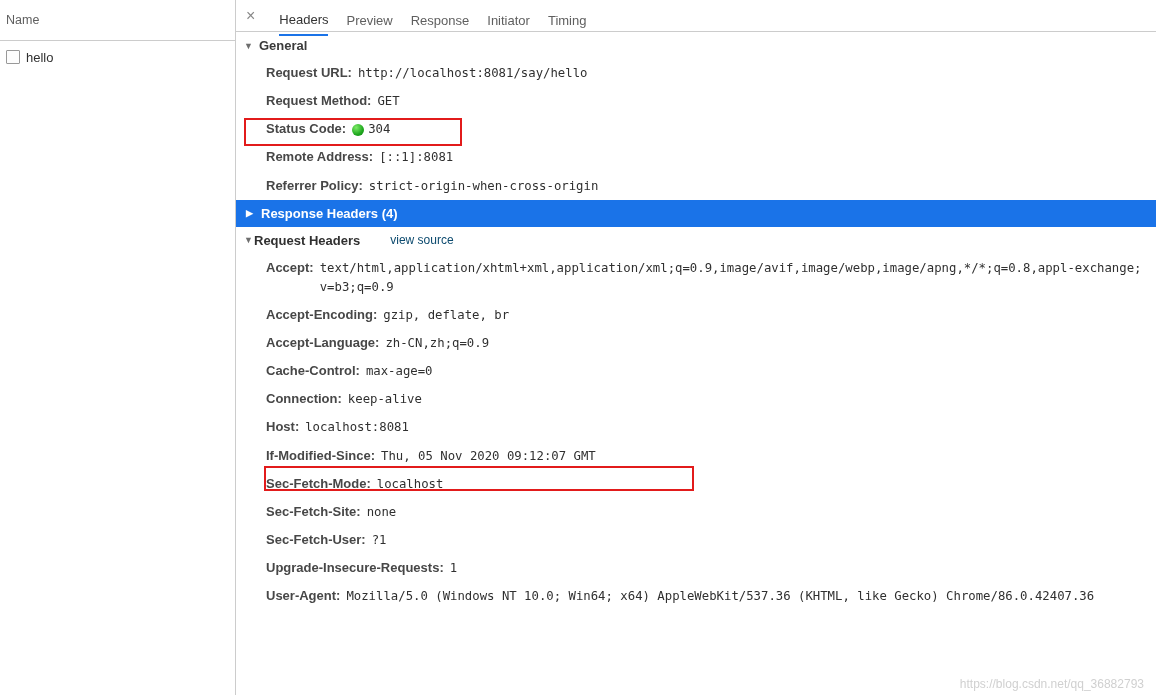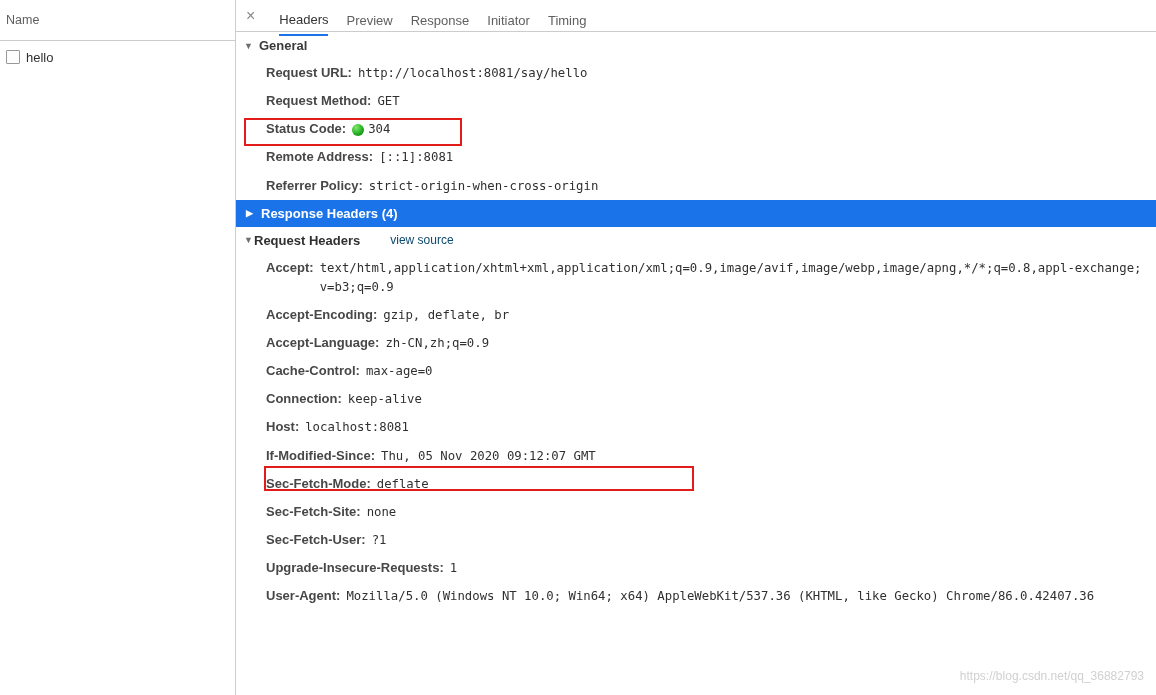--- a/index.html
+++ b/index.html
@@ -147,21 +147,21 @@
     margin-left: 30px;
     font-size: 12px;
   }
   .req-headers-hdr {
     display: flex;
     align-items: center;
     padding: 6px 8px;
   }
   .watermark {
     position: absolute;
-    bottom: 12px;
+    bottom: 4px;
     right: 12px;
     color: #d0d0d0;
     font-size: 12px;
     font-family: Arial;
   }
 </style>
 </head>
 <body>
 
 <div class="sidebar">
@@ -247,21 +247,21 @@
         <div class="kv">
           <span class="k">Host:</span>
           <span class="v">localhost:8081</span>
         </div>
         <div class="kv">
           <span class="k">If-Modified-Since:</span>
           <span class="v">Thu, 05 Nov 2020 09:12:07 GMT</span>
         </div>
         <div class="kv">
           <span class="k">Sec-Fetch-Mode:</span>
-          <span class="v">deflate</span>
+          <span class="v">localhost</span>
         </div>
         <div class="kv">
           <span class="k">Sec-Fetch-Site:</span>
           <span class="v">none</span>
         </div>
         <div class="kv">
           <span class="k">Sec-Fetch-User:</span>
           <span class="v">?1</span>
         </div>
         <div class="kv">

